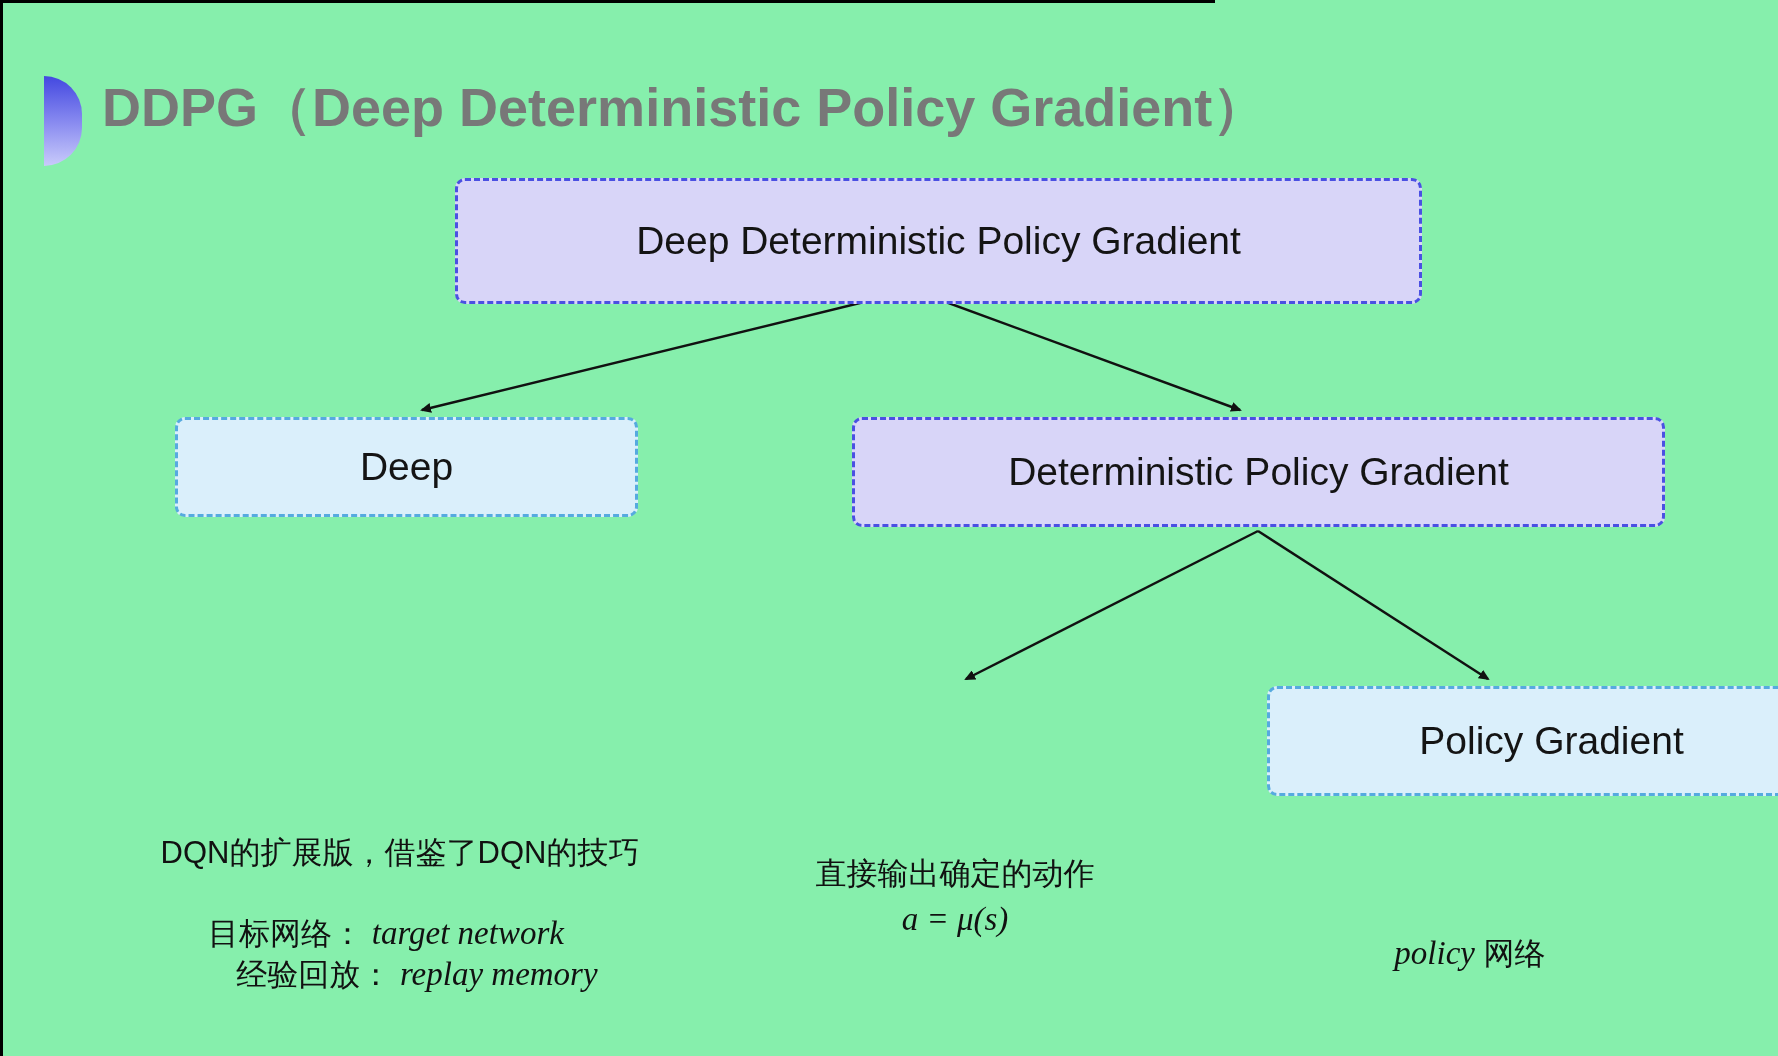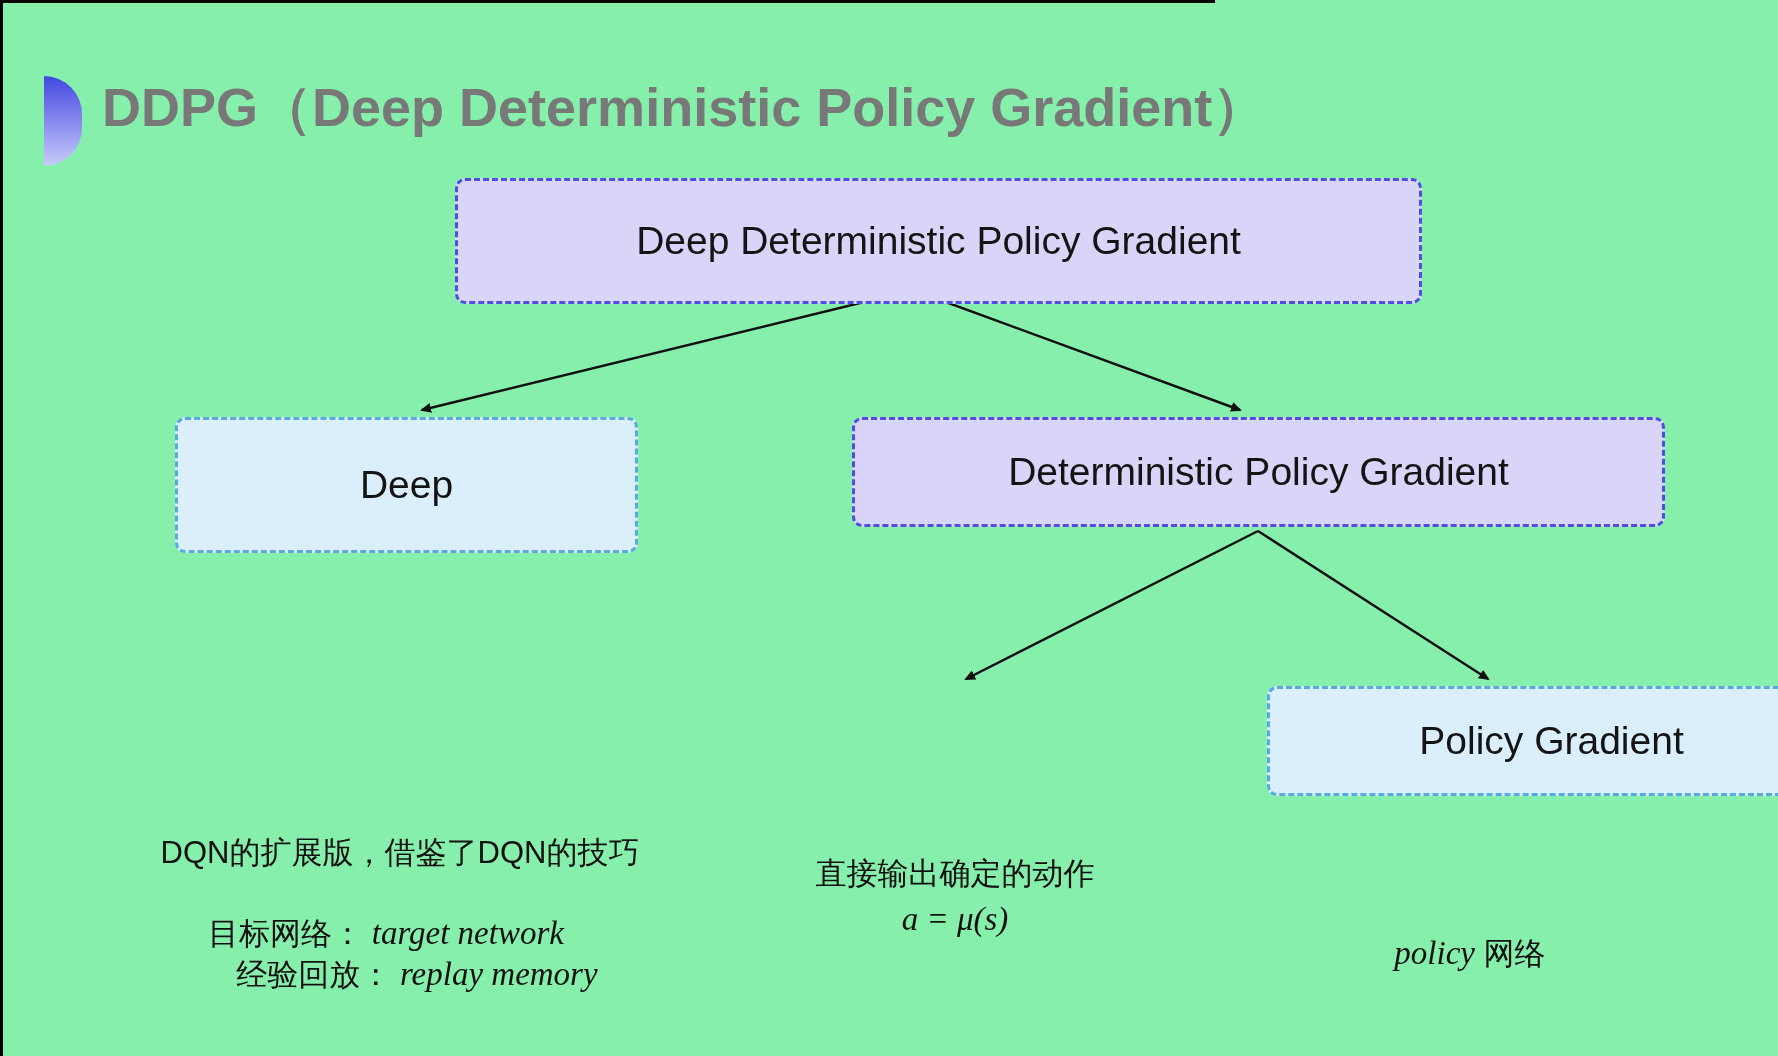--- a/index.html
+++ b/index.html
@@ -28,21 +28,21 @@
 
   
   .node{
     position:absolute;display:flex;align-items:center;justify-content:center;
     border-radius:10px;font-size:39px;font-weight:500;color:#141414;
     border:3px dashed;box-sizing:border-box;white-space:nowrap;
   }
   .node.purple{background:var(--purple-fill,#d8d5f8);border-color:var(--purple-border,#4a50e2);}
   .node.blue{background:var(--blue-fill,#daeffb);border-color:var(--blue-border,#56aadf);}
   #node-root{left:434px;top:178px;width:967px;height:126px;margin-left:21px;}
-  #node-deep{left:175px;top:417px;width:463px;height:136px;}
+  #node-deep{left:175px;top:417px;width:463px;height:100px;}
   #node-dpg{left:852px;top:417px;width:813px;height:110px;}
   #node-det{left:715px;top:686px;width:474px;height:110px;}
   #node-pg{left:1267px;top:686px;width:569px;height:110px;}
 
   #edges{position:absolute;left:0;top:0;width:1778px;height:1056px;pointer-events:none;}
 
   
   .note{position:absolute;text-align:center;color:#111;font-size:31px;white-space:nowrap;}
   .term{font-family:"Liberation Serif", serif;font-style:italic;font-size:33px;}
   #note-deep-1{left:110px;top:832px;width:580px;}

